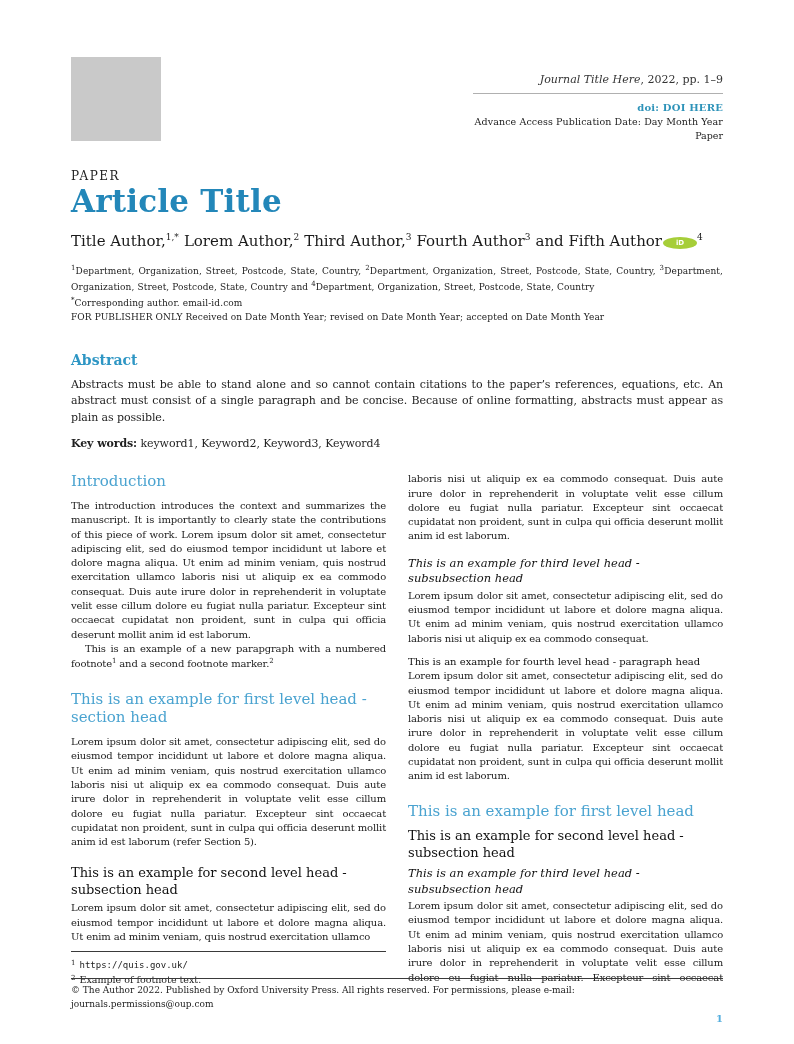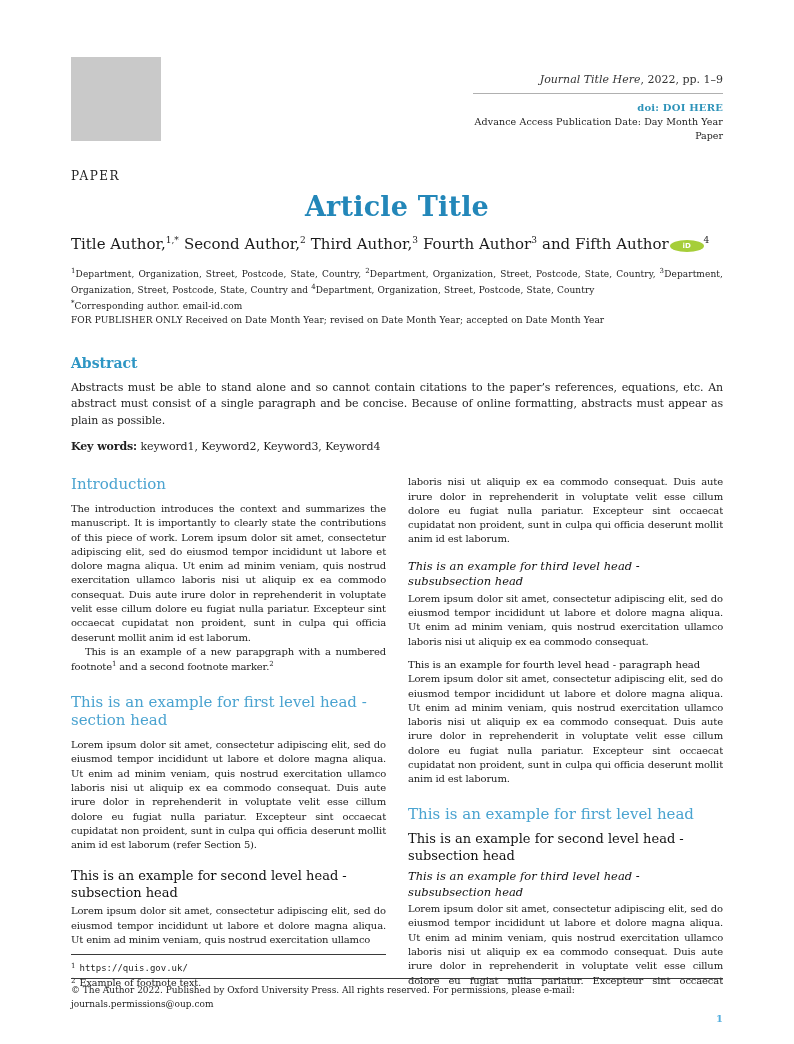--- a/index.html
+++ b/index.html
@@ -18,21 +18,21 @@
   .header-right{width:250px;text-align:right;padding-top:16px;}
   .journal-line{font-size:11px;color:#333;}
   .journal-line .ital{font-style:italic;}
   .header-rule{border-top:1px solid var(--rule-light);margin:7px 0 8px 0;}
   .doi-line{font-size:10px;font-weight:bold;color:var(--doi-teal);letter-spacing:.2px;}
   .advance-line{font-size:9.5px;color:#222;margin-top:3px;letter-spacing:.1px;}
   .paper-type{font-size:9.5px;color:#222;margin-top:3px;}
 
   
   .category{margin-top:28px;font-size:12px;letter-spacing:1.5px;color:#222;}
-  .title{margin-top:8px;font-size:27px;font-weight:bold;color:var(--title-blue);letter-spacing:.2px;text-align:center;}
+  .title{font-size:31px;font-weight:bold;color:var(--title-blue);letter-spacing:.2px;}
   .authors{margin-top:13px;font-size:15px;color:#1a1a1a;}
   .authors .author{margin-right:5px;}
   .authors sup{font-size:9px;vertical-align:6px;}
   .orcid-badge{display:inline-block;width:34px;height:12px;border-radius:50%;background:#a6ce39;color:#fff;
     font-family:"DejaVu Sans","Liberation Sans",sans-serif;font-size:7px;font-weight:bold;text-align:center;
     line-height:12px;vertical-align:1px;margin-left:1px;}
   .affils{margin-top:13px;font-size:9px;line-height:1.55;text-align:justify;color:#222;letter-spacing:.1px;}
   .affils sup,.small-line sup{font-size:7px;vertical-align:4px;}
   .small-line{font-size:9px;line-height:1.55;color:#222;letter-spacing:.1px;}
   .email-link{color:#222;}
@@ -83,21 +83,21 @@
       <div class="doi-line">doi: DOI HERE</div>
       <div class="advance-line">Advance Access Publication Date: Day Month Year</div>
       <div class="paper-type">Paper</div>
     </div>
   </div>
 
   <div class="category">PAPER</div>
   <h1 class="title">Article Title</h1>
 
   <div class="authors">
-    <span class="author"><span>Title Author,</span><sup>1,*</sup></span><span class="author"><span>Second Author,</span><sup>2</sup></span><span class="author"><span>Third Author,</span><sup>3</sup></span><span class="author"><span>Fourth Author</span><sup>3</sup></span><span class="author"><span>and Fifth Author</span><span class="orcid-badge">iD</span><sup>4</sup></span>
+    <span class="author"><span>Title Author,</span><sup>1,*</sup></span><span class="author"><span>Lorem Author,</span><sup>2</sup></span><span class="author"><span>Third Author,</span><sup>3</sup></span><span class="author"><span>Fourth Author</span><sup>3</sup></span><span class="author"><span>and Fifth Author</span><span class="orcid-badge">iD</span><sup>4</sup></span>
   </div>
 
   <p class="affils"><sup>1</sup><span>Department, Organization, Street, Postcode, State, Country, </span><sup>2</sup><span>Department, Organization, Street, Postcode, State, Country, </span><sup>3</sup><span>Department, Organization, Street, Postcode, State, Country and </span><sup>4</sup><span>Department, Organization, Street, Postcode, State, Country</span></p>
 
   <p class="small-line"><sup>*</sup><span>Corresponding author. </span><span class="email-link">email-id.com</span></p>
   <p class="small-line">FOR PUBLISHER ONLY Received on Date Month Year; revised on Date Month Year; accepted on Date Month Year</p>
 
   <h2 class="abstract-head">Abstract</h2>
   <p class="abstract-text">Abstracts must be able to stand alone and so cannot contain citations to the paper’s references, equations, etc. An abstract must consist of a single paragraph and be concise. Because of online formatting, abstracts must appear as plain as possible.</p>
   <p class="keywords"><b>Key words:</b><span> keyword1, Keyword2, Keyword3, Keyword4</span></p>

